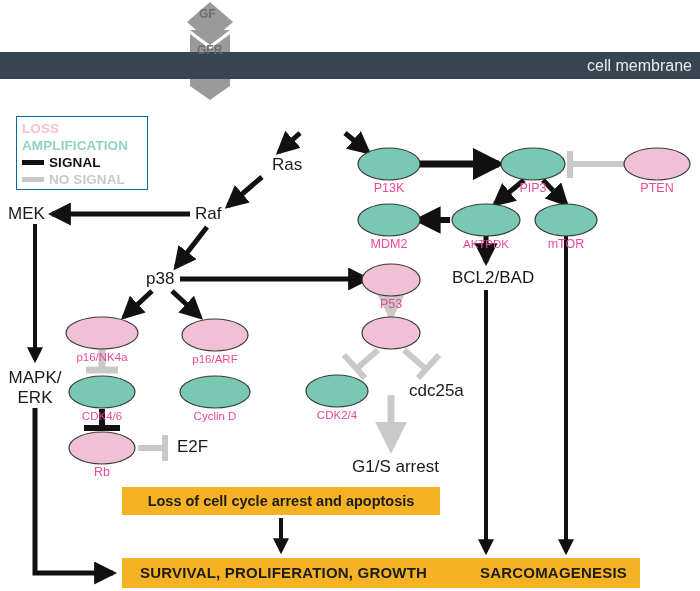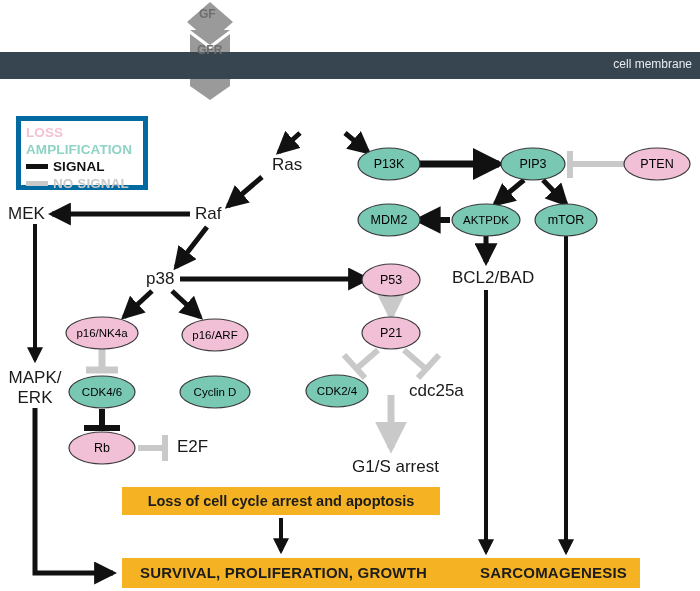--- a/index.html
+++ b/index.html
@@ -5,25 +5,25 @@
   html,body{margin:0;padding:0;background:#ffffff;}
   body{font-family:"Liberation Sans",sans-serif;}
   #page{position:relative;width:700px;height:591px;background:#ffffff;overflow:hidden;}
   #svg-layer{position:absolute;left:0;top:0;width:700px;height:591px;}
   .lbl{position:absolute;white-space:nowrap;}
   
   .plain{font-size:17px;color:#1a1a1a;font-family:"Liberation Sans",sans-serif;}
   .plain2{font-size:17px;color:#1a1a1a;line-height:20px;text-align:center;}
   
   .elabel{position:absolute;display:flex;align-items:center;justify-content:center;
-          font-size:12.5px;color:#000000;font-family:"Liberation Sans",sans-serif;pointer-events:none;}
+          font-size:12.5px;color:#ec4899;font-family:"Liberation Sans",sans-serif;pointer-events:none;margin-top:24px;}
   .elabel.sm{font-size:11.5px;}
   
   #legend{position:absolute;left:16px;top:116px;width:132px;height:74px;
-          background:#fff;border:5px solid #0369a1;box-sizing:border-box;padding:3px 5px;}
+          background:#fff;border:1px solid #0369a1;box-sizing:border-box;padding:3px 5px;}
   #legend div.row{display:flex;align-items:center;height:17px;}
   .lg-text{font-size:13.5px;font-weight:bold;letter-spacing:0.1px;font-family:"Liberation Sans",sans-serif;}
   .lg-loss{color:#f2c3d1;}
   .lg-amp{color:#8fd3c4;}
   .lg-sig{color:#111;}
   .lg-nosig{color:#c9c9c9;}
   .swatch{width:22px;height:5px;margin-right:5px;flex:0 0 auto;}
   .sw-black{background:#111;}
   .sw-grey{background:#c9c9c9;}
   
@@ -31,21 +31,21 @@
   #rtk-box{left:185px;top:103px;width:283px;height:27px;background:#c4714b;
            justify-content:center;}
   #rtk-box span{font-size:15px;font-weight:bold;color:#1c1c1c;letter-spacing:0.1px;}
   #loss-box{left:122px;top:487px;width:318px;height:28px;background:#f5b323;justify-content:center;}
   #loss-box span{font-size:14.5px;font-weight:bold;color:#1c1c1c;}
   #outcome-box{left:122px;top:558px;width:518px;height:30px;background:#f5b323;}
   #outcome-box .o1{position:absolute;left:18px;top:6px;font-size:15px;font-weight:bold;color:#1c1c1c;letter-spacing:0.2px;}
   #outcome-box .o2{position:absolute;left:358px;top:6px;font-size:15px;font-weight:bold;color:#1c1c1c;letter-spacing:0.2px;}
   
   #membrane{position:absolute;left:0px;top:52px;width:700px;height:27px;background:#36454f;}
-  #membrane span{position:absolute;right:8px;top:5px;font-size:12px;color:#e8ecef;}
+  #membrane span{position:absolute;right:8px;top:5px;font-size:16px;color:#e8ecef;}
   #gf-label{position:absolute;left:199px;top:7px;font-size:12px;color:#6e6e6e;font-weight:bold;}
   #gfr-label{position:absolute;left:197px;top:43px;font-size:12px;color:#6e6e6e;font-weight:bold;}
 </style>
 </head>
 <body>
 
 <div id="page">
 
   <svg id="svg-layer" viewBox="0 0 700 591" xmlns="http://www.w3.org/2000/svg">
     <defs>
@@ -182,21 +182,20 @@
     <ellipse cx="102" cy="448" rx="33" ry="16" fill="#f2c0d6" stroke="#3a3a3a" stroke-width="1.2"></ellipse>
   </svg>
 
   <div class="elabel" style="left:358px;top:148px;width:62px;height:32px;">P13K</div>
   <div class="elabel" style="left:501px;top:148px;width:64px;height:32px;">PIP3</div>
   <div class="elabel" style="left:624px;top:148px;width:66px;height:32px;">PTEN</div>
   <div class="elabel" style="left:358px;top:204px;width:62px;height:32px;">MDM2</div>
   <div class="elabel sm" style="left:452px;top:204px;width:68px;height:32px;">AKTPDK</div>
   <div class="elabel" style="left:535px;top:204px;width:62px;height:32px;">mTOR</div>
   <div class="elabel" style="left:362px;top:264px;width:58px;height:32px;">P53</div>
-  <div class="elabel" style="left:362px;top:317px;width:58px;height:32px;">P21</div>
   <div class="elabel sm" style="left:306px;top:375px;width:62px;height:32px;">CDK2/4</div>
   <div class="elabel sm" style="left:66px;top:317px;width:72px;height:32px;text-align:right;">p16/NK4a</div>
   <div class="elabel sm" style="left:182px;top:319px;width:66px;height:32px;">p16/ARF</div>
   <div class="elabel sm" style="left:69px;top:376px;width:66px;height:32px;">CDK4/6</div>
   <div class="elabel" style="left:69px;top:432px;width:66px;height:32px;">Rb</div>
   <div class="elabel sm" style="left:180px;top:376px;width:70px;height:32px;">Cyclin D</div>
 
   <div class="lbl plain" style="left:272px;top:155px;">Ras</div>
   <div class="lbl plain" style="left:195px;top:204px;">Raf</div>
   <div class="lbl plain" style="left:8px;top:204px;">MEK</div>

